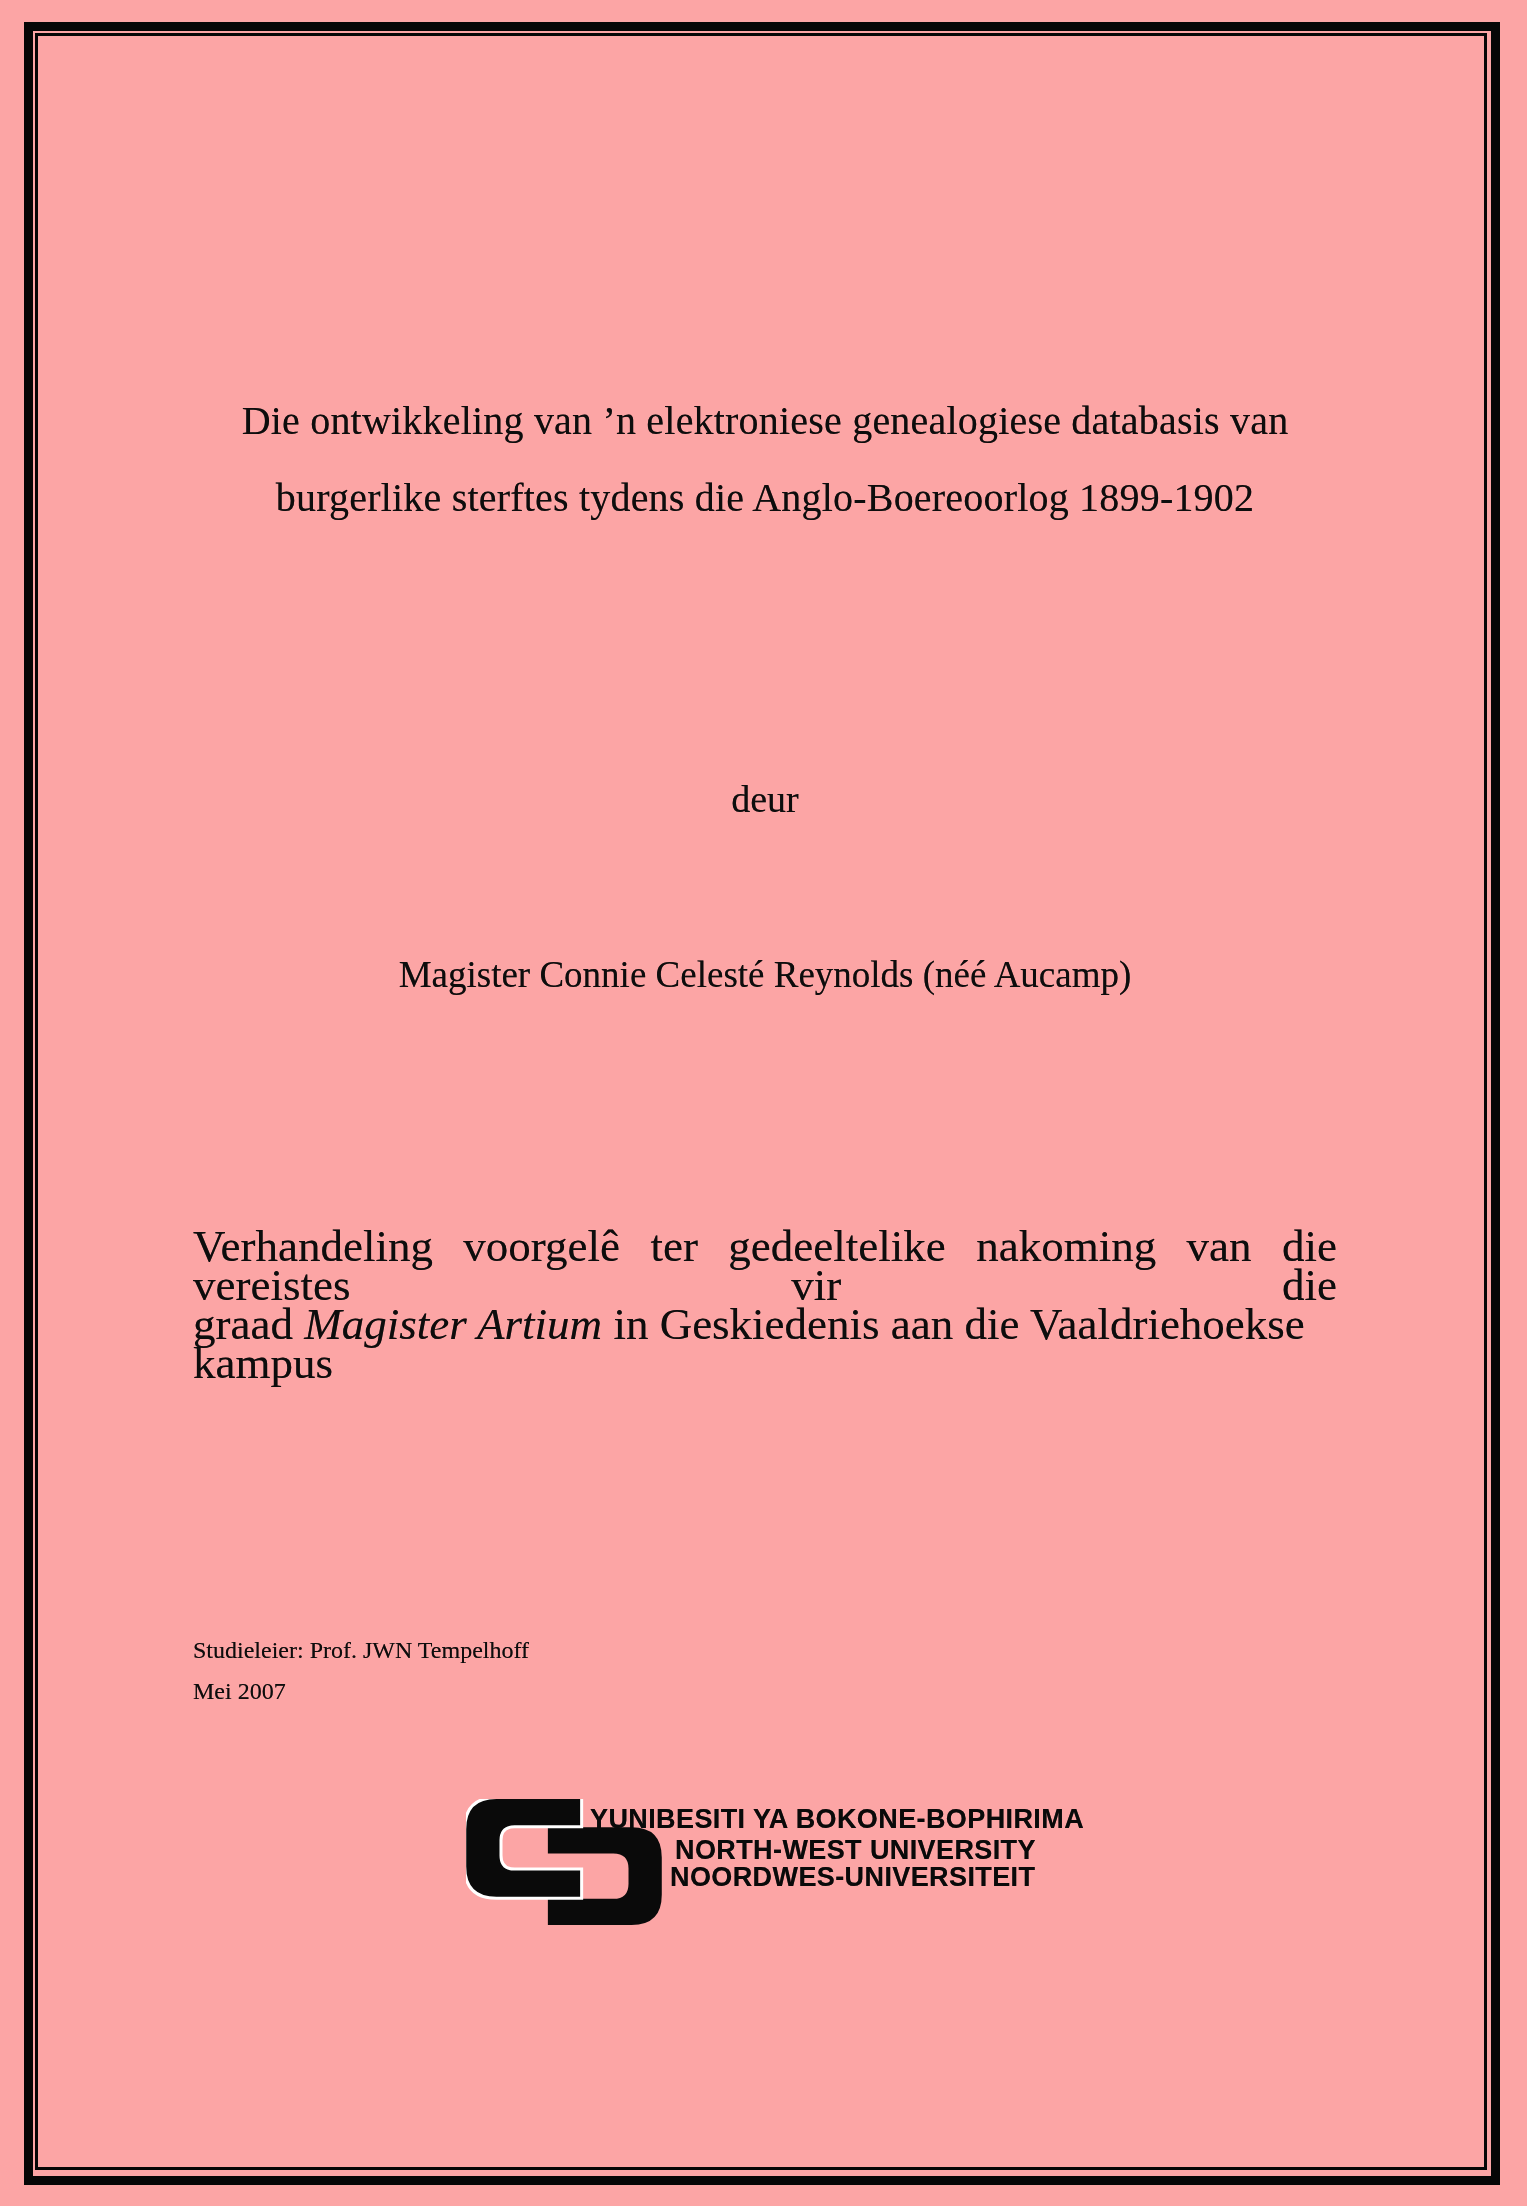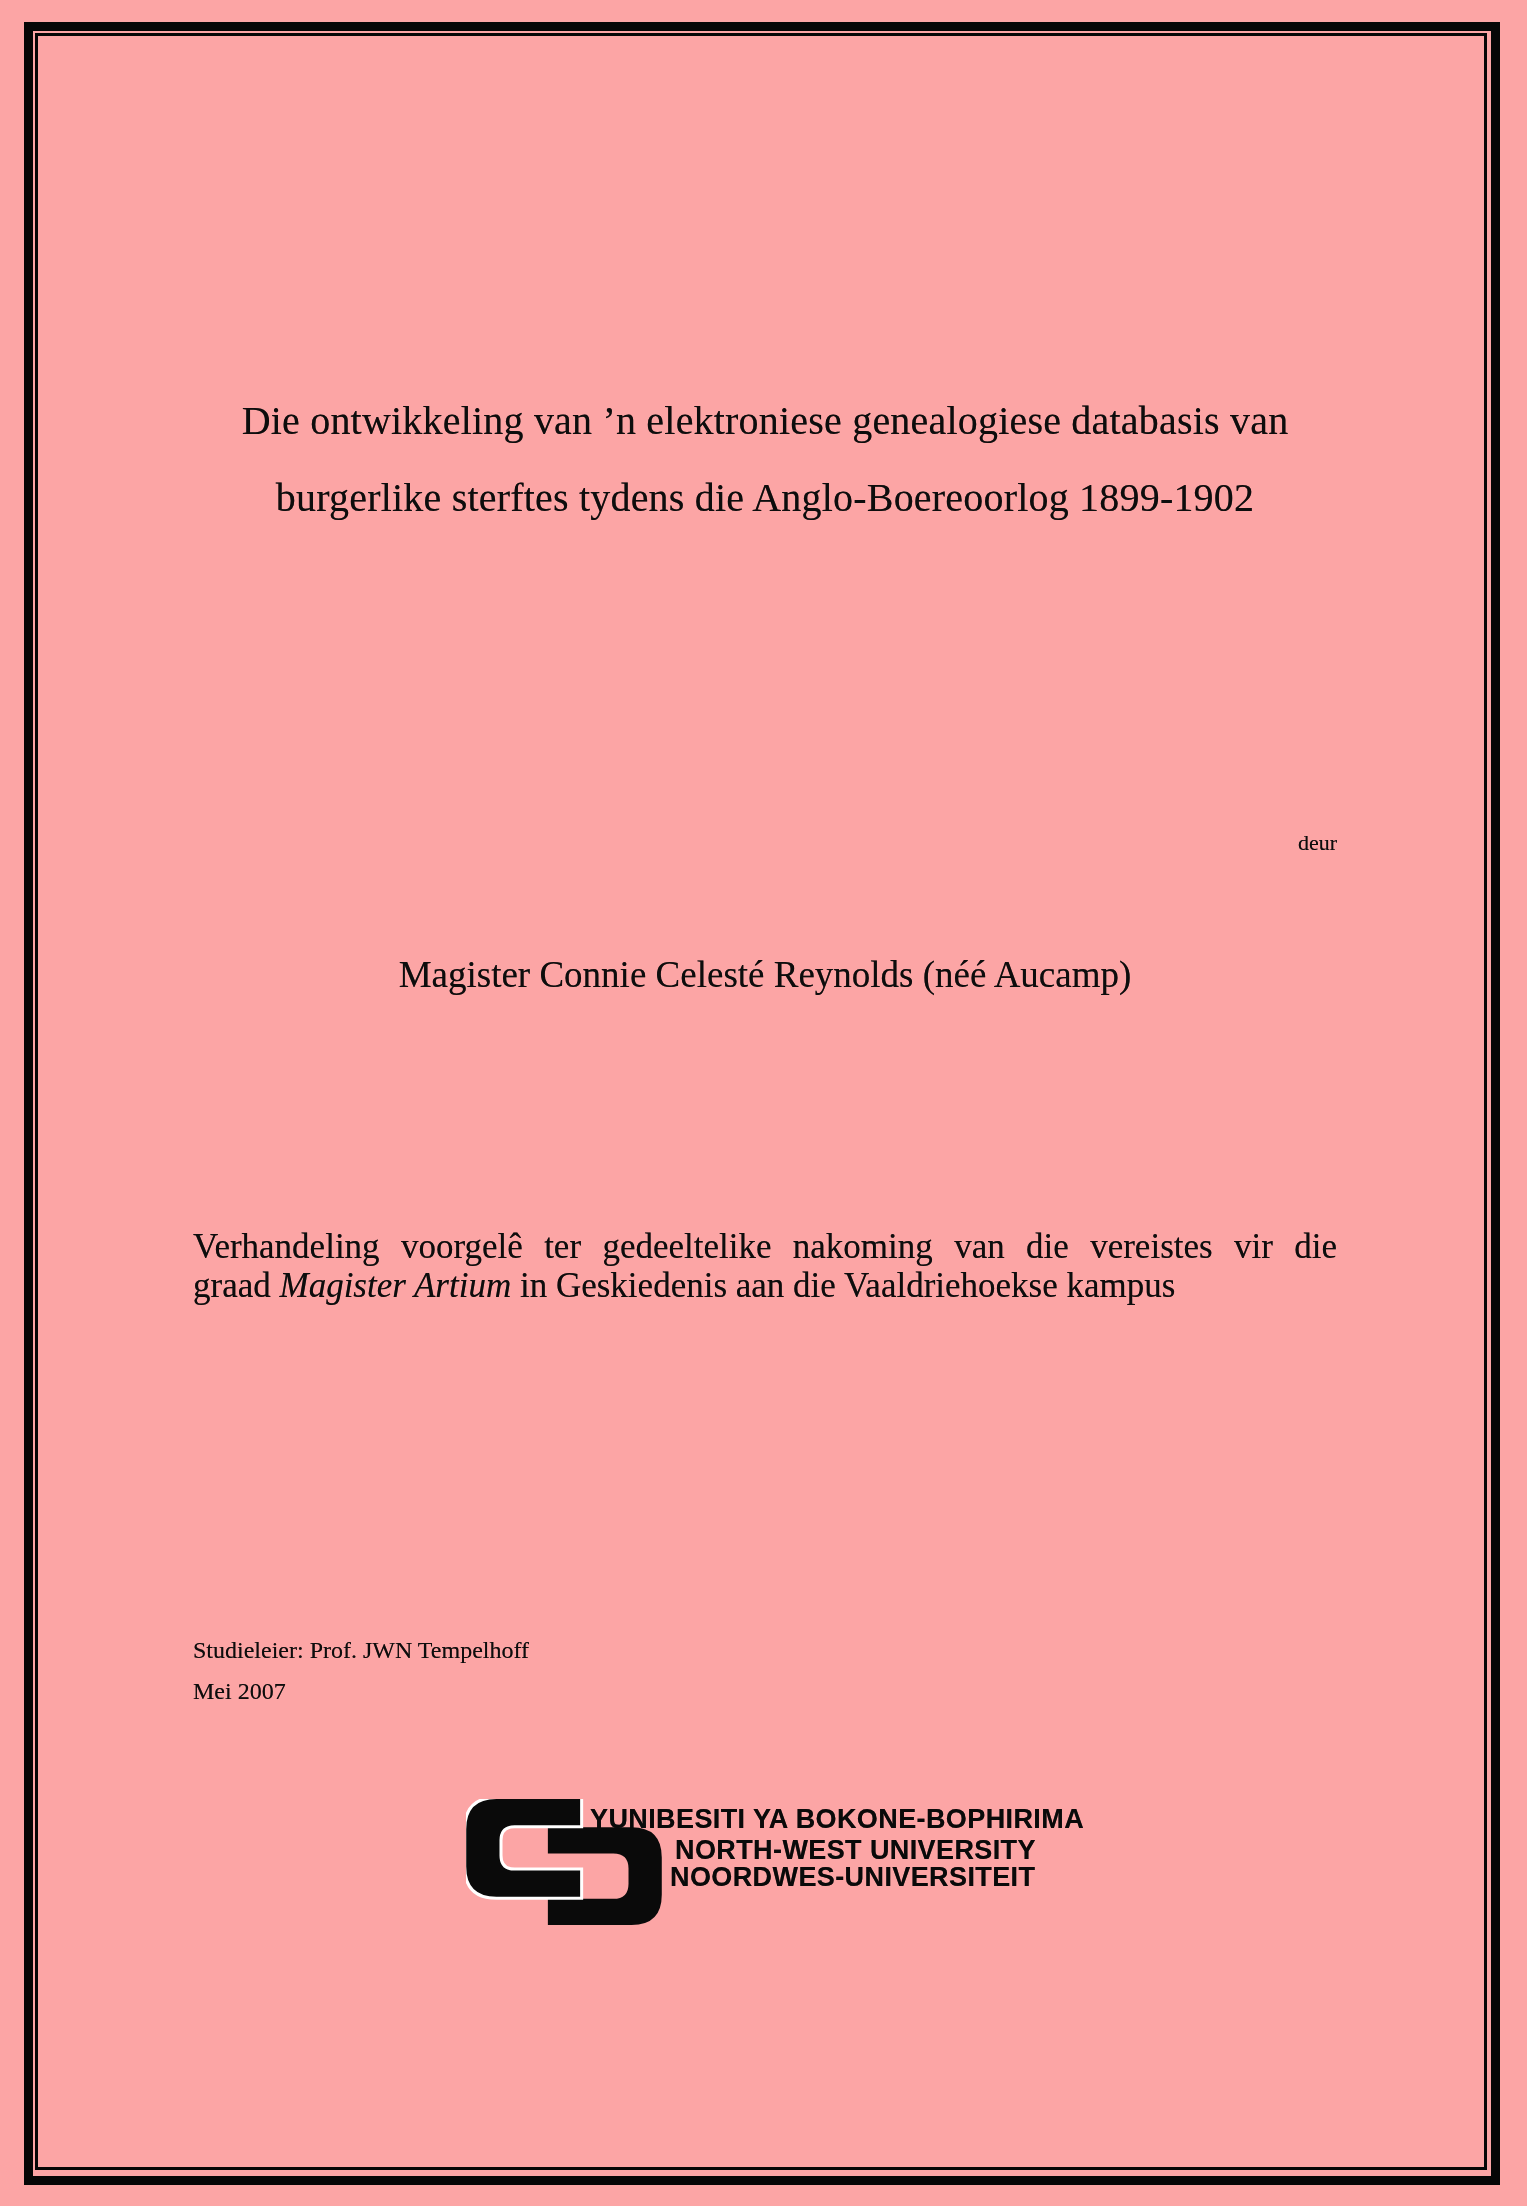--- a/index.html
+++ b/index.html
@@ -19,23 +19,23 @@
   .frame-inner{
     position:absolute;left:2px;top:2px;right:4px;bottom:6px;
     border:3px solid #060606;
   }
   .txt{position:absolute;color:#0d0d0d;text-shadow:0 0 0.5px rgba(10,10,10,.55);}
   .title-block{
     left:193px;width:1144px;top:382px;
     font-size:40px;line-height:77px;text-align:center;
     letter-spacing:0.2px;
   }
-  .byline{left:193px;width:1144px;top:822px;font-size:22px;line-height:42px;text-align:right;}
+  .byline{left:193px;width:1144px;top:778px;font-size:38px;line-height:42px;text-align:center;}
   .author{left:193px;width:1144px;top:954px;font-size:37px;line-height:42px;text-align:center;}
-  .para{left:193px;width:1144px;top:1227px;font-size:35px;line-height:39px;}
+  .para{left:193px;width:1144px;top:1227px;font-size:45px;line-height:39px;}
   .para .line-just{text-align:justify;text-align-last:justify;}
   .para .it{font-style:italic;}
   .supervisor-block{left:193px;top:1630px;font-size:24px;line-height:41px;}
   .logo{position:absolute;left:466px;top:1799px;width:620px;height:170px;}
   .logo-mark{position:absolute;left:0;top:0;width:196px;height:126px;}
   .logo-line{
     position:absolute;
     font-family:"Liberation Sans","DejaVu Sans",sans-serif;
     font-weight:bold;font-size:27px;line-height:28px;
     letter-spacing:0.4px;color:#0a0a0a;white-space:nowrap;

